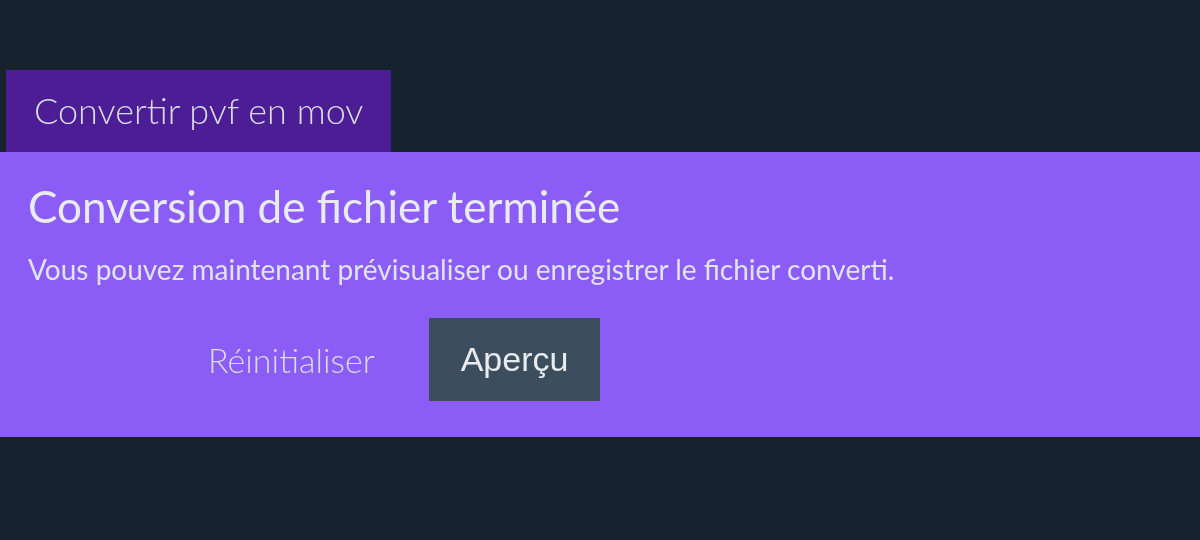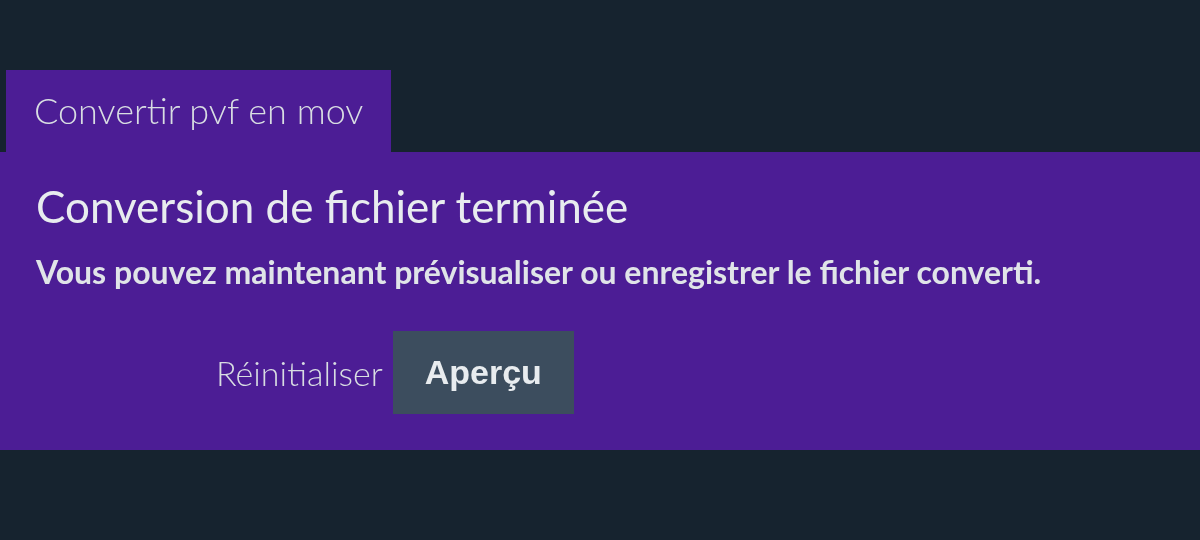--- a/index.html
+++ b/index.html
@@ -20,55 +20,57 @@
     .tab {
       display: inline-block;
       background: #4c1d95;
       color: #d8dde2;
       font-size: 36px;
       font-weight: 300;
       padding: 18px 28px 20px 28px;
       margin-left: 6px;
     }
     .panel {
-      background: #4c1d95;
-      padding: 28px 28px 36px 36px;
+      background: #8b5cf6;
+      padding: 28px 28px 36px 28px;
       margin: 0 0 0 0;
     }
     .heading {
       color: #e8ecef;
       font-size: 44px;
       font-weight: 400;
       margin-bottom: 20px;
     }
     .subtext {
       color: #e0e4e8;
-      font-size: 32px;
-      font-weight: 700;
-      margin-bottom: 40px;
+      font-size: 28px;
+      font-weight: 400;
+      margin-bottom: 32px;
     }
     .button-row {
       display: flex;
       align-items: center;
+      gap: 28px;
       padding-left: 180px;
     }
     .reset-link {
       color: #d8dde2;
       font-size: 34px;
       font-weight: 300;
       cursor: pointer;
       margin-right: 10px;
     }
     .btn {
       font-size: 34px;
-      font-weight: 700;
+      font-weight: 400;
       padding: 22px 32px;
       cursor: pointer;
       border: none;
       text-align: center;
+      margin-left: 16px;
     }
     .btn-preview {
       background: #3c4d5e;
       color: #e8ecef;
     }
     .btn-save {
       background: #4fab5b;
       color: #ffffff;
       border: 8px solid #e57368;
       padding: 18px 38px;

